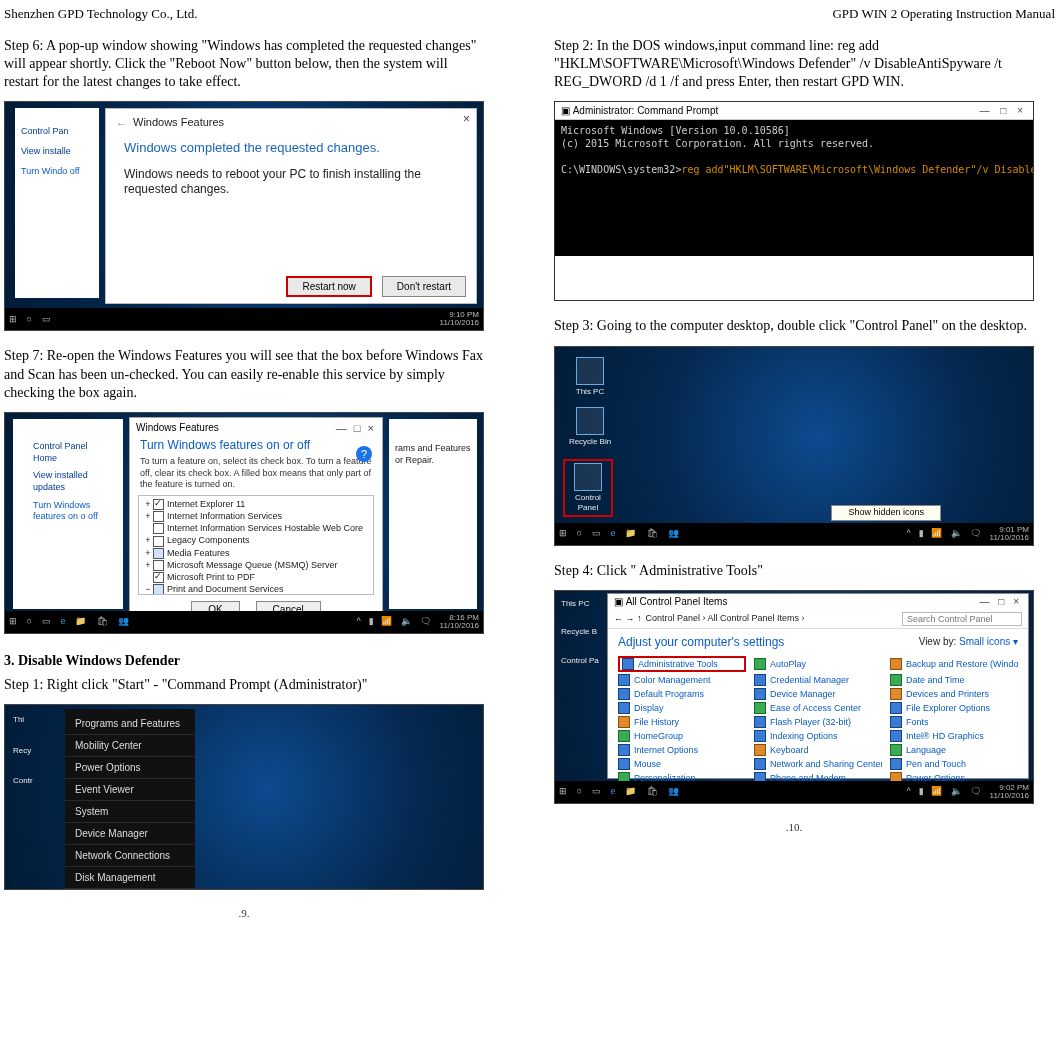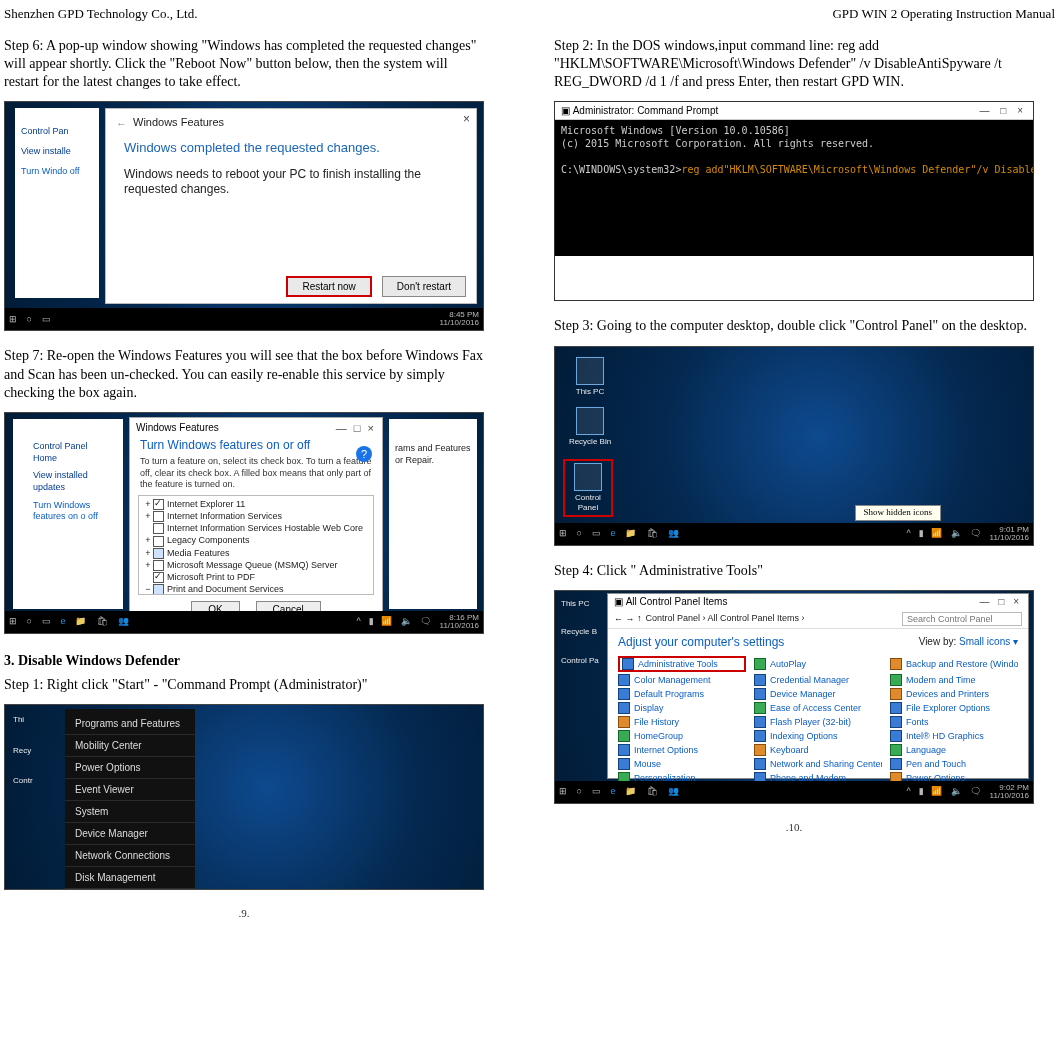--- a/index.html
+++ b/index.html
@@ -128,21 +128,21 @@
   .sCmd .titlebar .wctrl{ letter-spacing:4px; color:#444;}
   .sCmd .term{ background:#000; color:#ccc; font-family:Consolas,monospace; font-size:10px; padding:4px 6px; height:136px;}
   .sCmd .term .line{white-space:pre;}
   .sCmd .term .highlight{ color:#d48a00; }
 
   
   .sDesk { height: 200px; }
   .sDesk .dicon{ position:absolute; width:50px; text-align:center; color:#eaeaea; font-size:8px; font-family:"Segoe UI",Arial,sans-serif;}
   .sDesk .dicon .iq{ width:28px;height:28px;margin:0 auto 2px auto;border:1px solid #6da7df; background:rgba(255,255,255,.1);}
   .sDesk .redframe{ border:2px solid #c00; }
-  .sDesk .tooltip{ position:absolute; right:92px; bottom:24px; background:#fffef0; border:1px solid #888; color:#000; font-size:9px; padding:1px 8px; font-family:Liberation Serif, serif;}
+  .sDesk .tooltip{ position:absolute; right:92px; bottom:24px; background:#fffef0; border:1px solid #888; color:#000; font-size:9px; padding:1px 16px; font-family:Liberation Sans, sans-serif;}
 
   
   .sCP { height: 214px; }
   .sCP .deskicons{ position:absolute; left:6px; top:8px; font-size:8px; color:#eaeaea; font-family:"Segoe UI",Arial,sans-serif;}
   .sCP .deskicons div{margin-bottom:18px;}
   .sCP .win{
     position:absolute; left:52px; top:2px; right:4px; height:186px;
     background:#fff; border:1px solid #888; font-family:"Segoe UI",Arial,sans-serif;
   }
   .sCP .win .tbar{ height:16px; display:flex; justify-content:space-between; align-items:center; font-size:10px; padding:0 6px;}
@@ -199,21 +199,21 @@
       </div>
       <div class="taskbar">
         <div class="tb-left">
           <span>⊞</span>
           <span>○</span>
           <span>▭</span>
         </div>
         <div class="tb-mid"></div>
         <div class="tb-right">
           <div class="tb-time">
-            <span>8:45 PM</span>
+            <span>9:10 PM</span>
             <span>11/10/2016</span>
           </div>
         </div>
       </div>
     </div>
 
     <p class="step-text">Step 7: Re-open the Windows Features you will see that the box before Windows Fax and Scan has been un-checked. You can easily re-enable this service by simply checking the box again.</p>
 
     <div class="shot s7">
       <div class="bgpane">
@@ -397,21 +397,21 @@
             <div class="cell">
               <span class="ci "></span>
               <span>Color Management</span>
             </div>
             <div class="cell">
               <span class="ci "></span>
               <span>Credential Manager</span>
             </div>
             <div class="cell">
               <span class="ci g"></span>
-              <span>Modem and Time</span>
+              <span>Date and Time</span>
             </div>
             <div class="cell">
               <span class="ci "></span>
               <span>Default Programs</span>
             </div>
             <div class="cell">
               <span class="ci "></span>
               <span>Device Manager</span>
             </div>
             <div class="cell">

